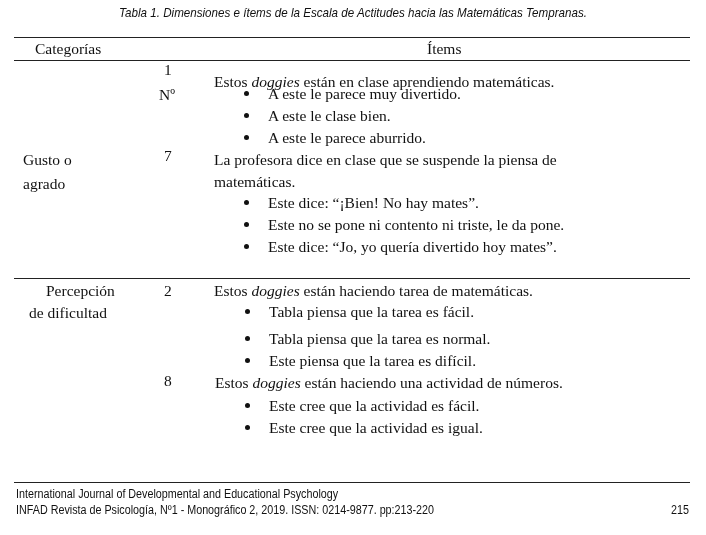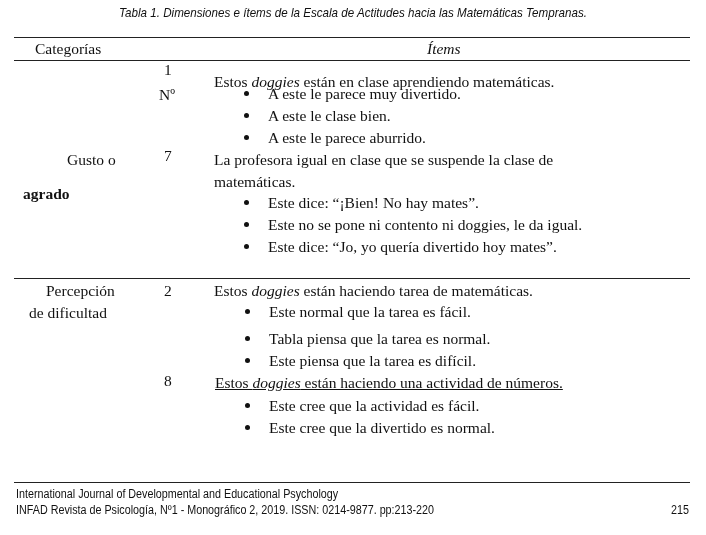--- a/index.html
+++ b/index.html
@@ -26,85 +26,85 @@
 <body>
 
 <div class="caption">Tabla 1. Dimensiones e ítems de la Escala de Actitudes hacia las Matemáticas Tempranas.</div>
 
 <div class="rule" style="left:14px; top:37px; width:676px;"></div>
 <div class="rule" style="left:14px; top:60px; width:676px;"></div>
 <div class="rule" style="left:14px; top:278px; width:676px;"></div>
 
 <div class="serif hdr" style="left:35px;">Categorías</div>
 <div class="serif hdr" style="left:159px;margin-top:46px;">Nº</div>
-<div class="serif hdr" style="left:427px;font-style:italic;">Ítems</div>
+<div class="serif hdr" style="left:427px;">Ítems</div>
 
 <div>
-  <div class="serif" style="left:23px; top:149px;margin-left:44px;">Gusto o</div>
-  <div class="serif" style="left:23px; top:183px;font-weight:bold;">agrado</div>
+  <div class="serif" style="left:23px; top:149px;">Gusto o</div>
+  <div class="serif" style="left:23px; top:173px;">agrado</div>
 
   <div class="serif" style="left:164px; top:59px;">1</div>
   <div class="serif" style="left:214px; top:71px;"><span>Estos </span><i>doggies</i><span> están en clase aprendiendo matemáticas.</span></div>
   <div class="bullet" style="left:244px; top:83px;">
       <span class="dot"></span>
       <span class="txt">A este le parece muy divertido.</span>
     </div>
   <div class="bullet" style="left:244px; top:105px;">
       <span class="dot"></span>
       <span class="txt">A este le clase bien.</span>
     </div>
   <div class="bullet" style="left:244px; top:127px;">
       <span class="dot"></span>
       <span class="txt">A este le parece aburrido.</span>
     </div>
 
   <div class="serif" style="left:164px; top:145px;">7</div>
-  <div class="serif" style="left:214px; top:149px;">La profesora igual en clase que se suspende la clase de</div>
+  <div class="serif" style="left:214px; top:149px;">La profesora dice en clase que se suspende la piensa de</div>
   <div class="serif" style="left:214px; top:171px;">matemáticas.</div>
   <div class="bullet" style="left:244px; top:192px;">
       <span class="dot"></span>
       <span class="txt">Este dice: “¡Bien! No hay mates”.</span>
     </div>
   <div class="bullet" style="left:244px; top:214px;">
       <span class="dot"></span>
-      <span class="txt">Este no se pone ni contento ni doggies, le da igual.</span>
+      <span class="txt">Este no se pone ni contento ni triste, le da pone.</span>
     </div>
   <div class="bullet" style="left:244px; top:236px;">
       <span class="dot"></span>
       <span class="txt">Este dice: “Jo, yo quería divertido hoy mates”.</span>
     </div>
 </div>
 
 <div>
   <div class="serif" style="left:46px; top:280px;">Percepción</div>
   <div class="serif" style="left:29px; top:302px;">de dificultad</div>
 
   <div class="serif" style="left:164px; top:280px;">2</div>
   <div class="serif" style="left:214px; top:280px;"><span>Estos </span><i>doggies</i><span> están haciendo tarea de matemáticas.</span></div>
   <div class="bullet" style="left:245px; top:301px;">
       <span class="dot"></span>
-      <span class="txt">Este normal que la tarea es fácil.</span>
+      <span class="txt">Tabla piensa que la tarea es fácil.</span>
     </div>
   <div class="bullet" style="left:245px; top:328px;">
       <span class="dot"></span>
       <span class="txt">Tabla piensa que la tarea es normal.</span>
     </div>
   <div class="bullet" style="left:245px; top:350px;">
       <span class="dot"></span>
       <span class="txt">Este piensa que la tarea es difícil.</span>
     </div>
 
   <div class="serif" style="left:164px; top:370px;">8</div>
-  <div class="serif" style="left:215px; top:372px;text-decoration:underline;"><span>Estos </span><i>doggies</i><span> están haciendo una actividad de números.</span></div>
+  <div class="serif" style="left:215px; top:372px;"><span>Estos </span><i>doggies</i><span> están haciendo una actividad de números.</span></div>
   <div class="bullet" style="left:245px; top:395px;">
       <span class="dot"></span>
       <span class="txt">Este cree que la actividad es fácil.</span>
     </div>
   <div class="bullet" style="left:245px; top:417px;">
       <span class="dot"></span>
-      <span class="txt">Este cree que la divertido es normal.</span>
+      <span class="txt">Este cree que la actividad es igual.</span>
     </div>
 </div>
 
 <div class="rule" style="left:14px; top:482px; width:676px;"></div>
 <div class="footer" style="left:16px; top:486px;">International Journal of Developmental and Educational Psychology</div>
 <div class="footer" style="left:16px; top:502px;">INFAD Revista de Psicología, Nº1 - Monográfico 2, 2019. ISSN: 0214-9877. pp:213-220</div>
 <div class="footer pagenum" style="right:17px; top:502px;">215</div>
 
 </body></html>

